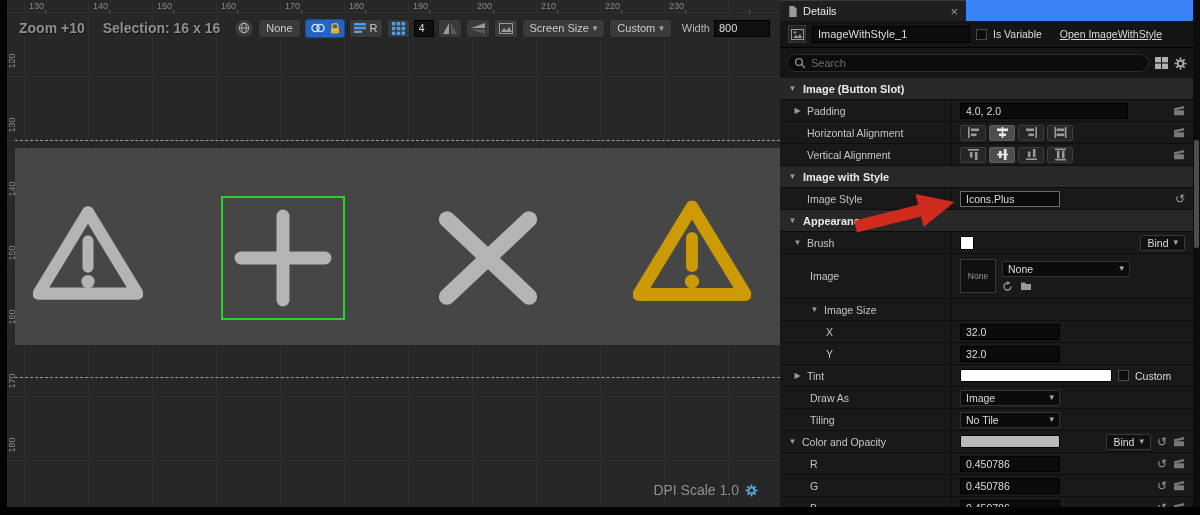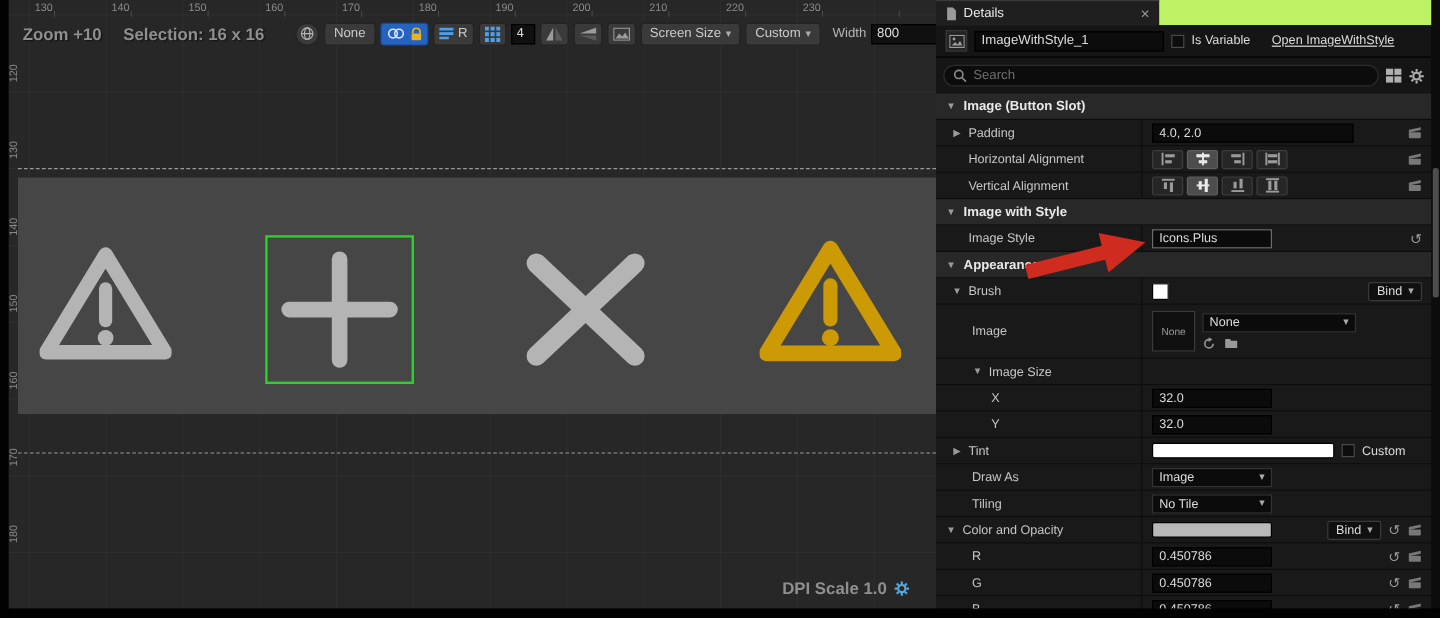--- a/index.html
+++ b/index.html
@@ -11,41 +11,41 @@
 .designer{position:absolute;left:7px;top:0;width:773px;height:508px;background:#272727;
   background-image:linear-gradient(#2e2e2e 1px,transparent 1px),linear-gradient(90deg,#2e2e2e 1px,transparent 1px);
   background-size:64px 64px;background-position:17px 12px;overflow:hidden}
 .ruler-top{position:absolute;top:0;left:14px;right:0;height:14px;
   background:repeating-linear-gradient(90deg,#4a4a4a 0 1px,transparent 1px 64px);background-position:24px 0;background-size:64px 5px;background-repeat:repeat-x;background-position-y:9px}
 .ruler-top span{position:absolute;top:1px;font-size:9px;color:#8a8a8a}
 .ruler-left{position:absolute;left:0;top:14px;bottom:0;width:14px}
 .ruler-left span{position:absolute;left:-3px;font-size:9px;color:#8a8a8a;transform:rotate(-90deg)}
 .toolbar{position:absolute;top:16px;left:12px;right:2px;height:24px;display:flex;align-items:center;gap:4px;z-index:6;white-space:nowrap}
 .tb-text{font-size:14px;font-weight:bold;color:#8f8f8f;text-shadow:1px 1px 1px #141414}
-.tb-text.sel-size{margin-left:14px;margin-right:22px}
+.tb-text.sel-size{margin-left:14px;margin-right:10px}
 .pill{display:inline-flex;align-items:center;gap:4px;background:#3a3a3a;border:1px solid #232323;border-radius:3px;height:19px;padding:0 7px;color:#ccc;font-size:11px;flex:0 0 auto}
 .pill.iconbtn{padding:0 4px}
 .pill.round{border-radius:10px;padding:0 3px;width:20px;justify-content:center}
 .pill.blue{background:#2563c0;border-color:#1b4a92}
 .caret{font-size:9px;color:#aaa;line-height:1}
 .tb-label{font-size:11px;color:#b5b5b5;margin-left:6px}
 .tb-input{height:17px;background:#101010;border:1px solid #000;color:#ddd;font-size:11px;padding:0 4px}
 .w56{width:56px}.w20{width:20px}
 .dash{position:absolute;left:8px;right:0;height:0;border-top:1px dashed #c9c9c9;opacity:.7;z-index:2}
 .strip{position:absolute;left:8px;right:0;top:148px;height:197px;background:#464646;z-index:1}
 .widget-icon{position:absolute;z-index:3}
 .selbox{position:absolute;left:214px;top:196px;width:124px;height:124px;border:2px solid #27d427;z-index:4;display:flex;align-items:center;justify-content:center}
-.dpi{position:absolute;right:22px;top:482px;display:flex;align-items:center;gap:6px;font-size:14px;font-weight:bold;color:#8f8f8f;z-index:5}
+.dpi{position:absolute;right:22px;top:482px;display:flex;align-items:center;gap:6px;font-size:14px;font-weight:normal;color:#8f8f8f;z-index:5}
 
 
 .arrow{position:absolute;left:850px;top:188px;z-index:20}
 
 
 .details{position:absolute;left:780px;top:0;width:413px;height:508px;background:#151515;overflow:hidden;font-size:11px;color:#c9c9c9}
-.tabbar{height:21px;background:#bef264;display:flex}
+.tabbar{height:21px;background:#3b82f6;display:flex}
 .tab{display:flex;align-items:center;gap:6px;background:#1f1f1f;border-top:1px solid #3a3a3a;padding:0 8px;width:186px}
 .tab .title{color:#e8e8e8;font-size:11px}
 .tab .x{margin-left:auto;color:#9a9a9a;font-size:13px;line-height:1;cursor:default}
 .namerow{height:27px;display:flex;align-items:center;gap:6px;padding:0 8px;border-bottom:1px solid #000;background:#151515}
 .iconbox{width:18px;height:18px;background:#242424;border:1px solid #383838;display:flex;align-items:center;justify-content:center;flex:0 0 auto}
 .nameinput{width:158px;height:17px;background:#0c0c0c;border:1px solid #000;color:#ddd;font-size:11px;padding:0 5px}
 .chk{width:11px;height:11px;background:#0d0d0d;border:1px solid #4a4a4a;flex:0 0 auto}
 .lbl-sm{font-size:10.5px;color:#ddd}
 .link{color:#ddd;font-size:10.5px;margin-left:12px}
 .searchrow{height:30px;display:flex;align-items:center;gap:6px;padding:0 6px}

